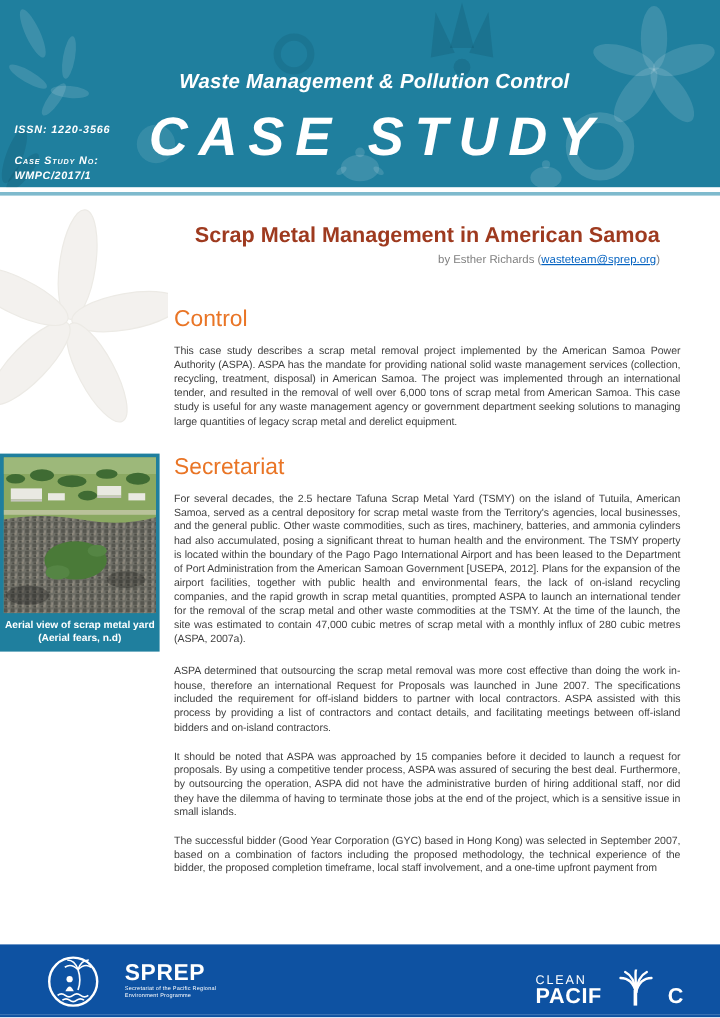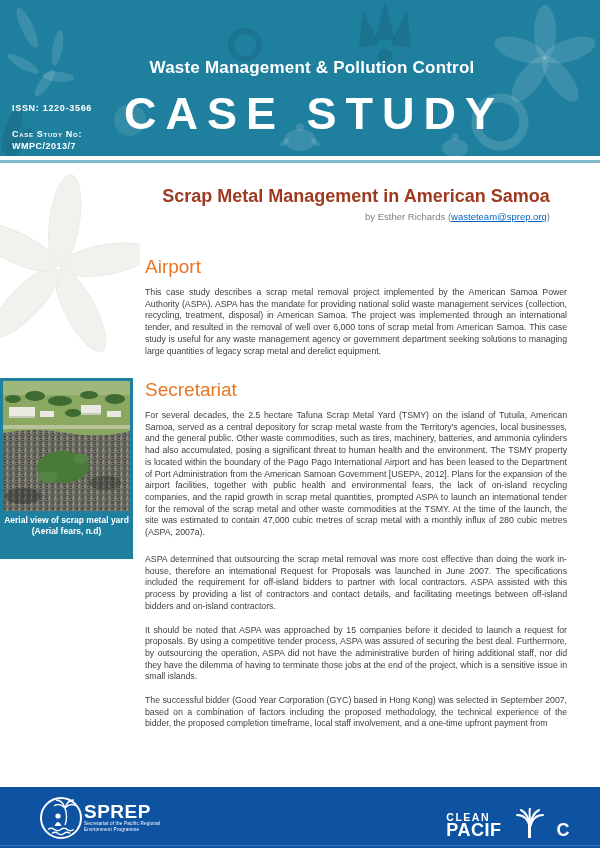--- a/index.html
+++ b/index.html
@@ -1,21 +1,21 @@
 <!DOCTYPE html>
 <html><head>
 <meta charset="utf-8">
 <style>
   * { margin:0; padding:0; box-sizing:border-box; }
   html,body { background:#ffffff; }
   body { font-family:"Liberation Sans", sans-serif; }
   .page { position:relative; width:600px; height:848px; background:#ffffff; overflow:hidden; }
 
   
-  .banner { position:absolute; top:0; left:0; width:600px; height:156px; background:#1F7F9E; overflow:hidden; }
+  .banner { position:absolute; top:0; left:0; width:600px; height:156px; background:#1F7F9E; overflow:hidden;font-style:italic; }
   .banner-strip { position:absolute; top:160px; left:0; width:600px; height:3px; background:#7FBACD; }
   .banner-deco { position:absolute; top:0; left:0; }
   .series-title { position:absolute; top:58px; left:0; width:600px; text-align:center;
                   transform:translateX(12px); color:#ffffff; font-weight:bold; font-size:17px; letter-spacing:0.2px; }
   .doc-type { position:absolute; top:88px; left:0; width:600px; text-align:center; transform:translateX(14px);
               color:#ffffff; font-weight:bold; font-size:45px; letter-spacing:9px; }
   .issn-block { position:absolute; top:102px; left:12px; color:#ffffff; font-size:9px; font-weight:bold; letter-spacing:0.7px; line-height:12px; }
   .case-no { margin-top:14px; font-variant:small-caps; }
   .case-no-val { letter-spacing:0.5px; }
 
@@ -31,33 +31,33 @@
   .sect-intro { top:379px; }
   .sect-approach { top:554px; }
   .section h2 { color:#E97526; font-weight:400; font-size:19px; line-height:22px; margin-bottom:9px; }
   .section p { color:#3F3F3F; font-size:8.8px; line-height:11.7px; letter-spacing:-0.05px;
                text-align:justify; margin-bottom:12px; }
 
   
   .watermark { position:absolute; top:168px; left:0; }
 
   
-  .figure { position:absolute; top:378px; left:0; width:133px; background:#1F7F9E; padding:3px 3px 16px 3px; }
+  .figure { position:absolute; top:378px; left:0; width:133px; background:#1F7F9E; padding:3px 3px 0 3px; }
   .figure svg { display:block; }
   .fig-caption { color:#ffffff; font-size:8.5px; font-weight:bold; text-align:center; line-height:11px; padding:4px 1px 6px 1px; }
 
   
   .footer { position:absolute; top:787px; left:0; width:600px; height:61px; background:#0E52A2;
             display:flex; align-items:center; justify-content:space-between; padding:0 30px 0 38px; }
   .footer::after { content:""; position:absolute; left:0; bottom:2px; width:100%; height:1.5px; background:rgba(255,255,255,0.18); }
-  .sprep-logo { display:flex; align-items:center; gap:0; }
+  .sprep-logo { display:flex; align-items:center; gap:20px; }
   .sprep-text .acr { color:#fff; font-weight:bold; font-size:19px; letter-spacing:0.5px; line-height:19px; }
   .sprep-text .sub { color:#fff; font-size:4.6px; line-height:5.6px; letter-spacing:0.2px; }
   .cleanpacific { position:relative; padding-top:16px; color:#fff; text-align:left; }
-  .cp-clean { font-size:10.5px; font-weight:bold; letter-spacing:1.5px; line-height:10px; }
+  .cp-clean { font-size:10.5px; font-weight:normal; letter-spacing:1.5px; line-height:10px; }
   .cp-pacific { font-size:18px; font-weight:bold; letter-spacing:0.5px; line-height:17px; display:flex; align-items:flex-end;gap:24px; }
   .palm-letter { position:relative; display:inline-block; width:5px; height:17px; margin:0 1px; }
   .i-bar { position:absolute; bottom:1px; left:1px; width:3.2px; height:13px; background:#fff; }
   .palm-fronds { position:absolute; bottom:11px; left:-11px; }
 </style>
 </head>
 <body>
 
 <div class="page">
 
@@ -103,42 +103,42 @@
           <ellipse cx="14" cy="6" rx="6" ry="20" transform="rotate(40)"></ellipse>
         </g>
         <circle cx="245" cy="45" r="14" fill="none" stroke="rgba(8,55,75,0.14)" stroke-width="6"></circle>
       </g>
     </svg>
     <div class="series-title">Waste Management &amp; Pollution Control</div>
     <div class="doc-type">CASE STUDY</div>
     <div class="issn-block">
       <div>ISSN: 1220-3566</div>
       <div class="case-no">Case Study No:</div>
-      <div class="case-no-val">WMPC/2013/7</div>
+      <div class="case-no-val">WMPC/2017/1</div>
     </div>
   </div>
   <div class="banner-strip"></div>
 
   <svg class="watermark" width="140" height="210" viewBox="0 0 140 210">
     <g transform="translate(58,100)" fill="#f3f1ee" stroke="#eceae5" stroke-width="1">
       <ellipse rx="15" ry="46" transform="rotate(8) translate(0,-48)"></ellipse>
       <ellipse rx="15" ry="46" transform="rotate(80) translate(0,-48)"></ellipse>
       <ellipse rx="15" ry="46" transform="rotate(152) translate(0,-48)"></ellipse>
       <ellipse rx="15" ry="46" transform="rotate(224) translate(0,-48)"></ellipse>
       <ellipse rx="15" ry="46" transform="rotate(296) translate(0,-48)"></ellipse>
     </g>
   </svg>
 
   <h1 class="article-title">Scrap Metal Management in American Samoa</h1>
   <div class="byline">
     <div><span>by Esther Richards (</span><a>wasteteam@sprep.org</a><span>)</span></div>
   </div>
 
   <div class="section sect-summary">
-    <h2>Airport</h2>
+    <h2>Control</h2>
     <p>This case study describes a scrap metal removal project implemented by the American Samoa Power Authority (ASPA). ASPA has the mandate for providing national solid waste management services (collection, recycling, treatment, disposal) in American Samoa. The project was implemented through an international tender, and resulted in the removal of well over 6,000 tons of scrap metal from American Samoa. This case study is useful for any waste management agency or government department seeking solutions to managing large quantities of legacy scrap metal and derelict equipment.</p>
   </div>
 
   <div class="section sect-intro">
     <h2>Secretariat</h2>
     <p>For several decades, the 2.5 hectare Tafuna Scrap Metal Yard (TSMY) on the island of Tutuila, American Samoa, served as a central depository for scrap metal waste from the Territory's agencies, local businesses, and the general public. Other waste commodities, such as tires, machinery, batteries, and ammonia cylinders had also accumulated, posing a significant threat to human health and the environment. The TSMY property is located within the boundary of the Pago Pago International Airport and has been leased to the Department of Port Administration from the American Samoan Government [USEPA, 2012]. Plans for the expansion of the airport facilities, together with public health and environmental fears, the lack of on-island recycling companies, and the rapid growth in scrap metal quantities, prompted ASPA to launch an international tender for the removal of the scrap metal and other waste commodities at the TSMY. At the time of the launch, the site was estimated to contain 47,000 cubic metres of scrap metal with a monthly influx of 280 cubic metres (ASPA, 2007a).</p>
   </div>
 
   <div class="section sect-approach">
     <p>ASPA determined that outsourcing the scrap metal removal was more cost effective than doing the work in-house, therefore an international Request for Proposals was launched in June 2007. The specifications included the requirement for off-island bidders to partner with local contractors. ASPA assisted with this process by providing a list of contractors and contact details, and facilitating meetings between off-island bidders and on-island contractors.</p>

